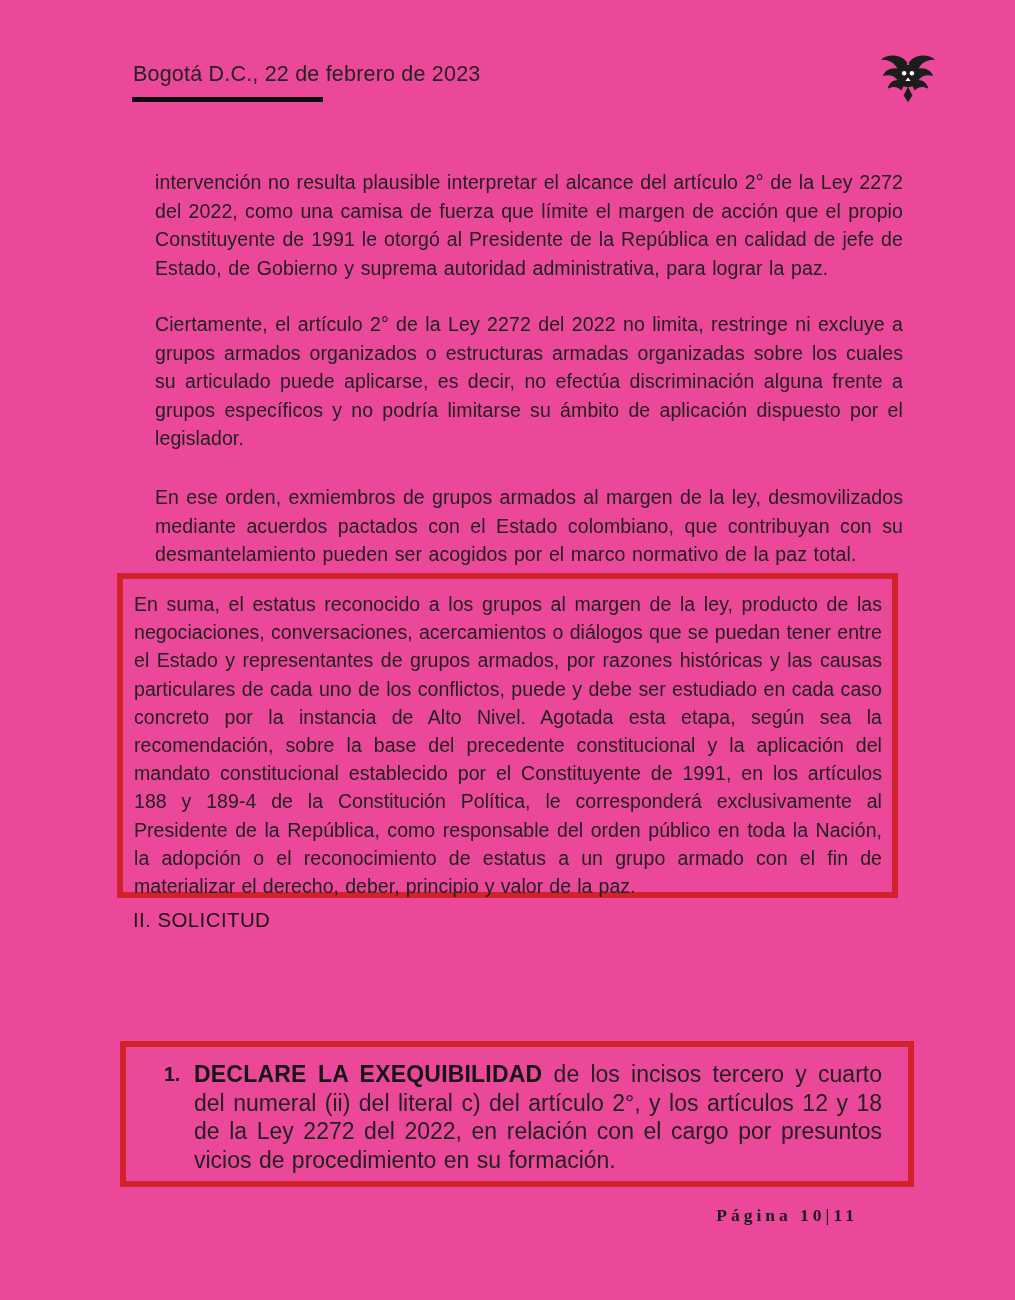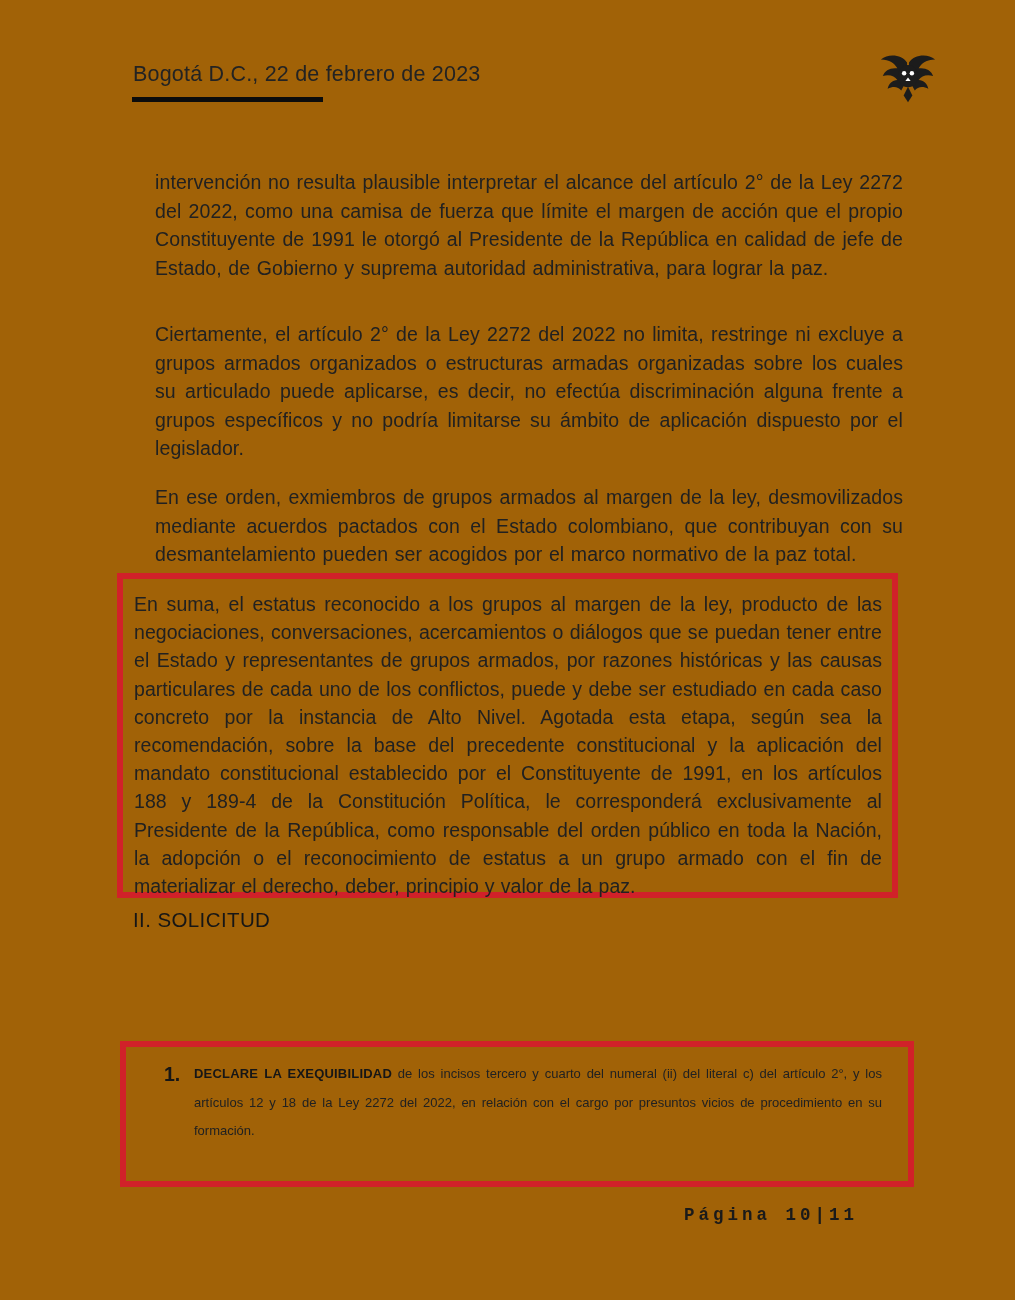--- a/index.html
+++ b/index.html
@@ -1,20 +1,20 @@
 <!DOCTYPE html>
 <html><head>
 <meta charset="utf-8">
 <style>
   * { margin:0; padding:0; box-sizing:border-box; }
   html,body { background:#ffffff; }
   .page {
     position:relative;
     width:1015px; height:1300px;
-    background:#a16207;
+    background:#ec4899;
     font-family:"Liberation Sans", sans-serif;
     color:#1f1f1f;
     overflow:hidden;
   }
   .date-line {
     position:absolute; left:133px; top:62px;
     font-size:21.5px; letter-spacing:0.2px; color:#232323;
   }
   .date-underline {
     position:absolute; left:132px; top:97px;
@@ -24,21 +24,21 @@
     position:absolute; left:877px; top:44px;
     width:62px; height:68px;
   }
   .para {
     position:absolute; left:133px; width:748px;
     font-size:19.5px; line-height:28.5px;
     text-align:justify; letter-spacing:0.1px;
     word-spacing:1px; color:#212121;margin-left:22px;
   }
   .p1 { top:168px; }
-  .p2 { top:320px; }
+  .p2 { top:310px; }
   .p3 { top:483px; }
   .highlight-box-1 {
     position:absolute; left:117px; top:573px;
     width:781px; height:325px;
     border:6px solid #d12129;
     padding:11px 10px 0 11px;
     background:transparent;
   }
   .highlight-box-1 .inner {
     font-size:19.5px; line-height:28.2px;
@@ -56,27 +56,27 @@
     width:794px; height:146px;
     border:6px solid #d12129;
     padding:13px 26px 0 38px;
   }
   .request-item { display:flex; }
   .item-number {
     font-weight:bold; font-size:19.5px; line-height:28.5px;
     width:30px; flex:0 0 30px; color:#161616;
   }
   .item-text {
-    flex:1; font-size:13px; line-height:28.5px;
+    flex:1; font-size:23px; line-height:28.5px;
     text-align:justify; word-spacing:1px; color:#212121;
   }
   .bold-lead { font-weight:bold; color:#161616; letter-spacing:0.2px; }
   .footer-page {
     position:absolute; right:157px; top:1205px;
-    font-family:Liberation Mono, monospace;
+    font-family:Liberation Serif, serif;
     font-weight:bold; font-size:17.5px;
     letter-spacing:4px; color:#1a1a1a;
     white-space:nowrap;
   }
 </style>
 </head>
 <body>
 
 <div class="page">
 

